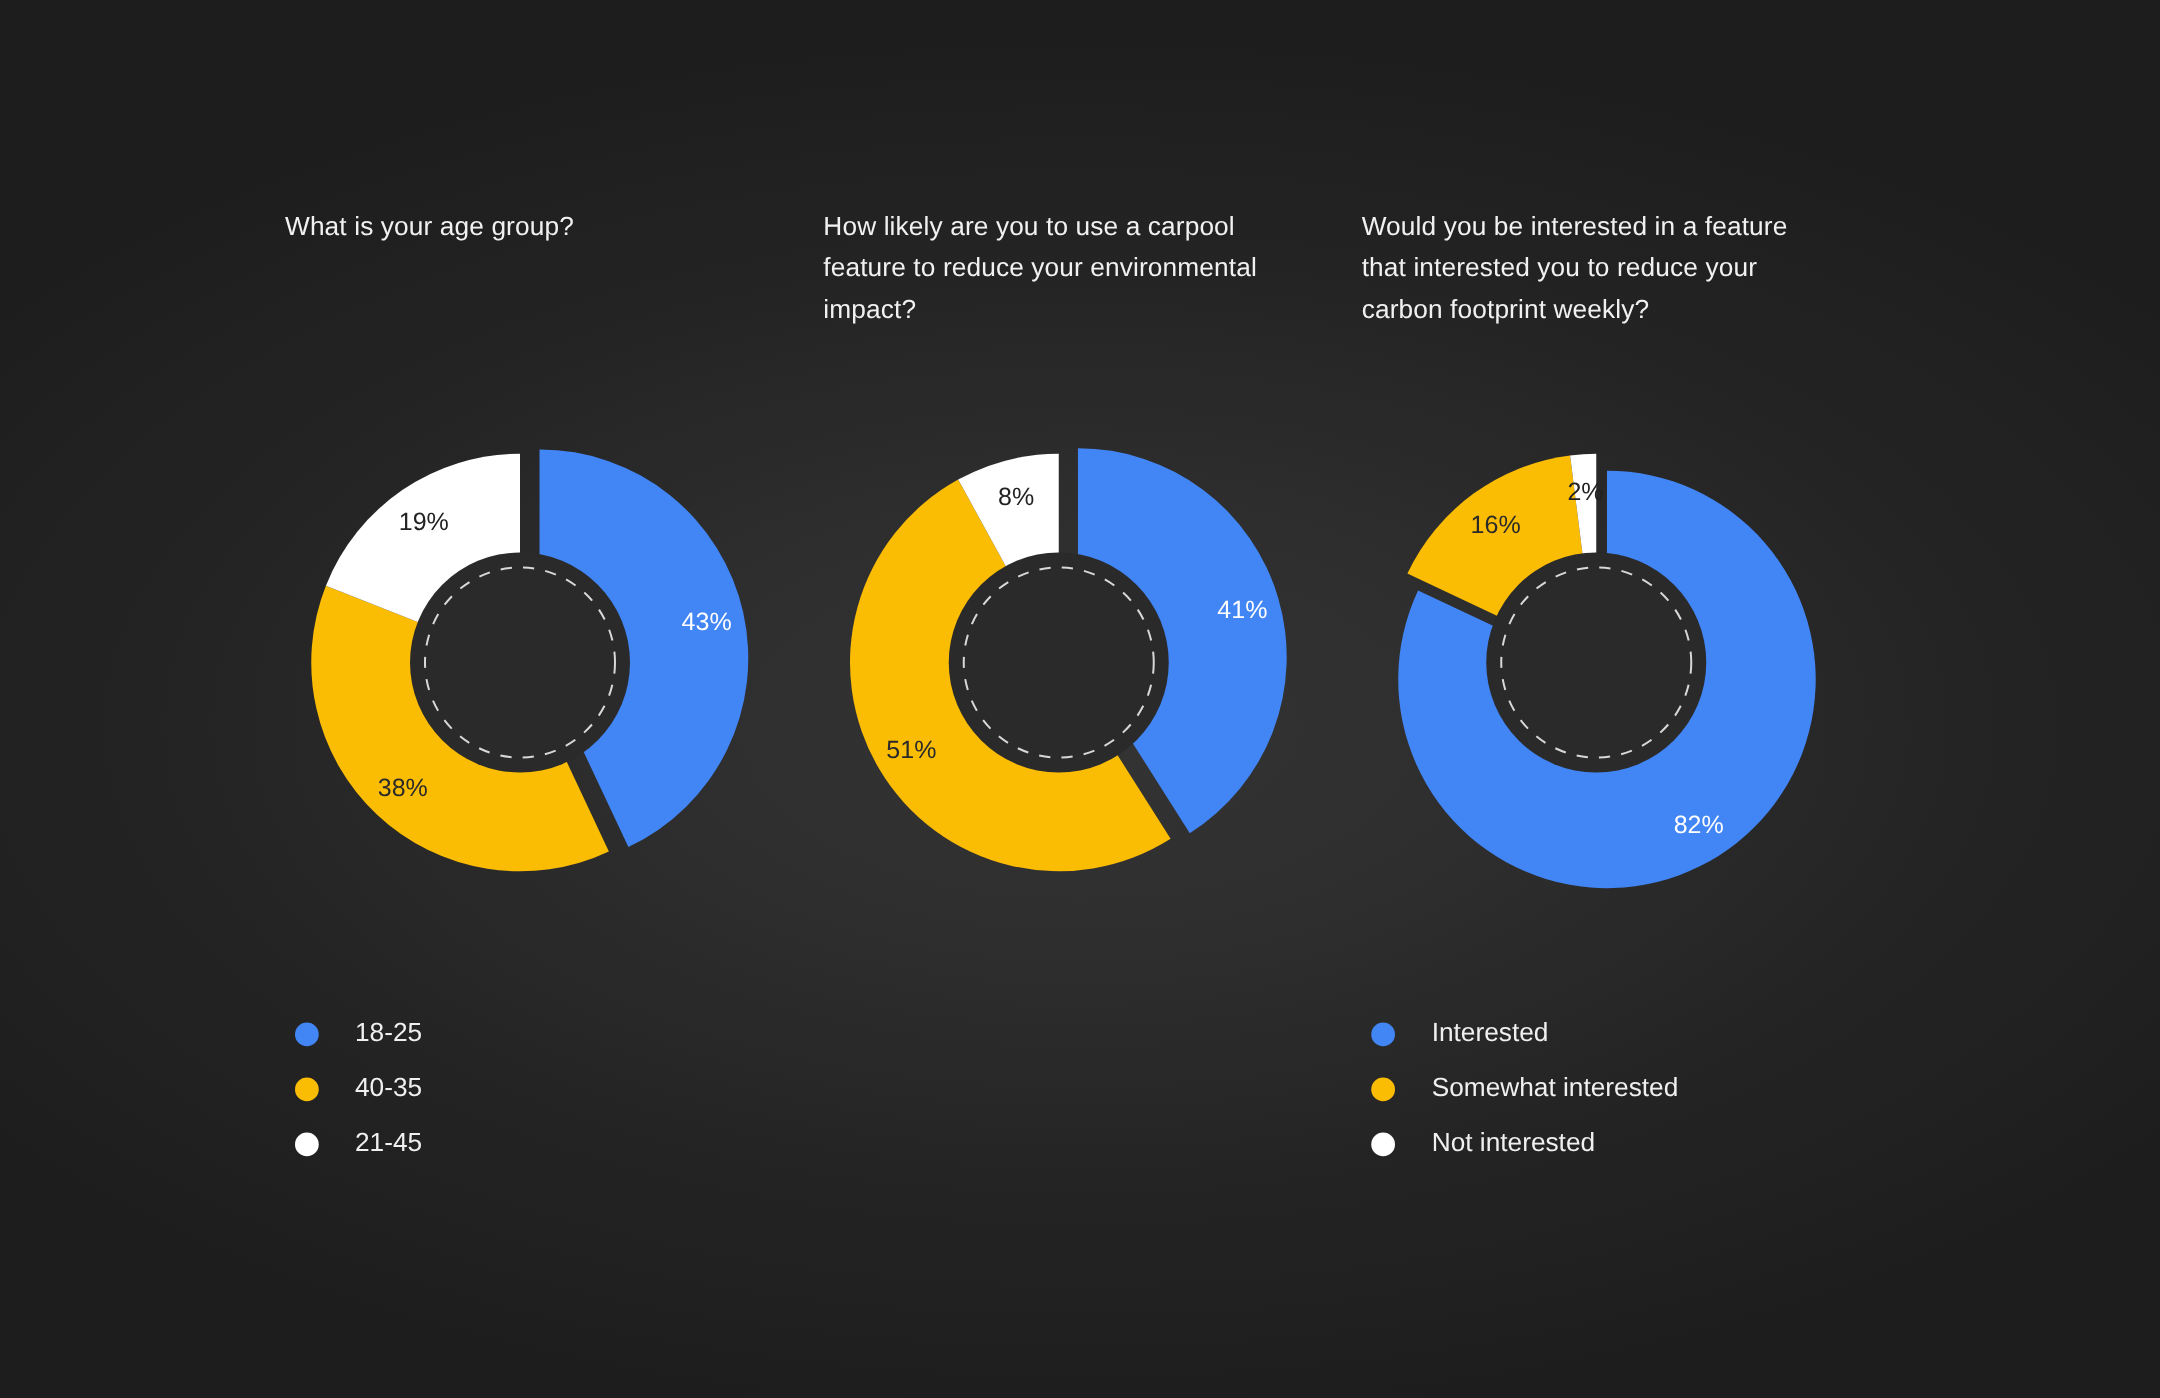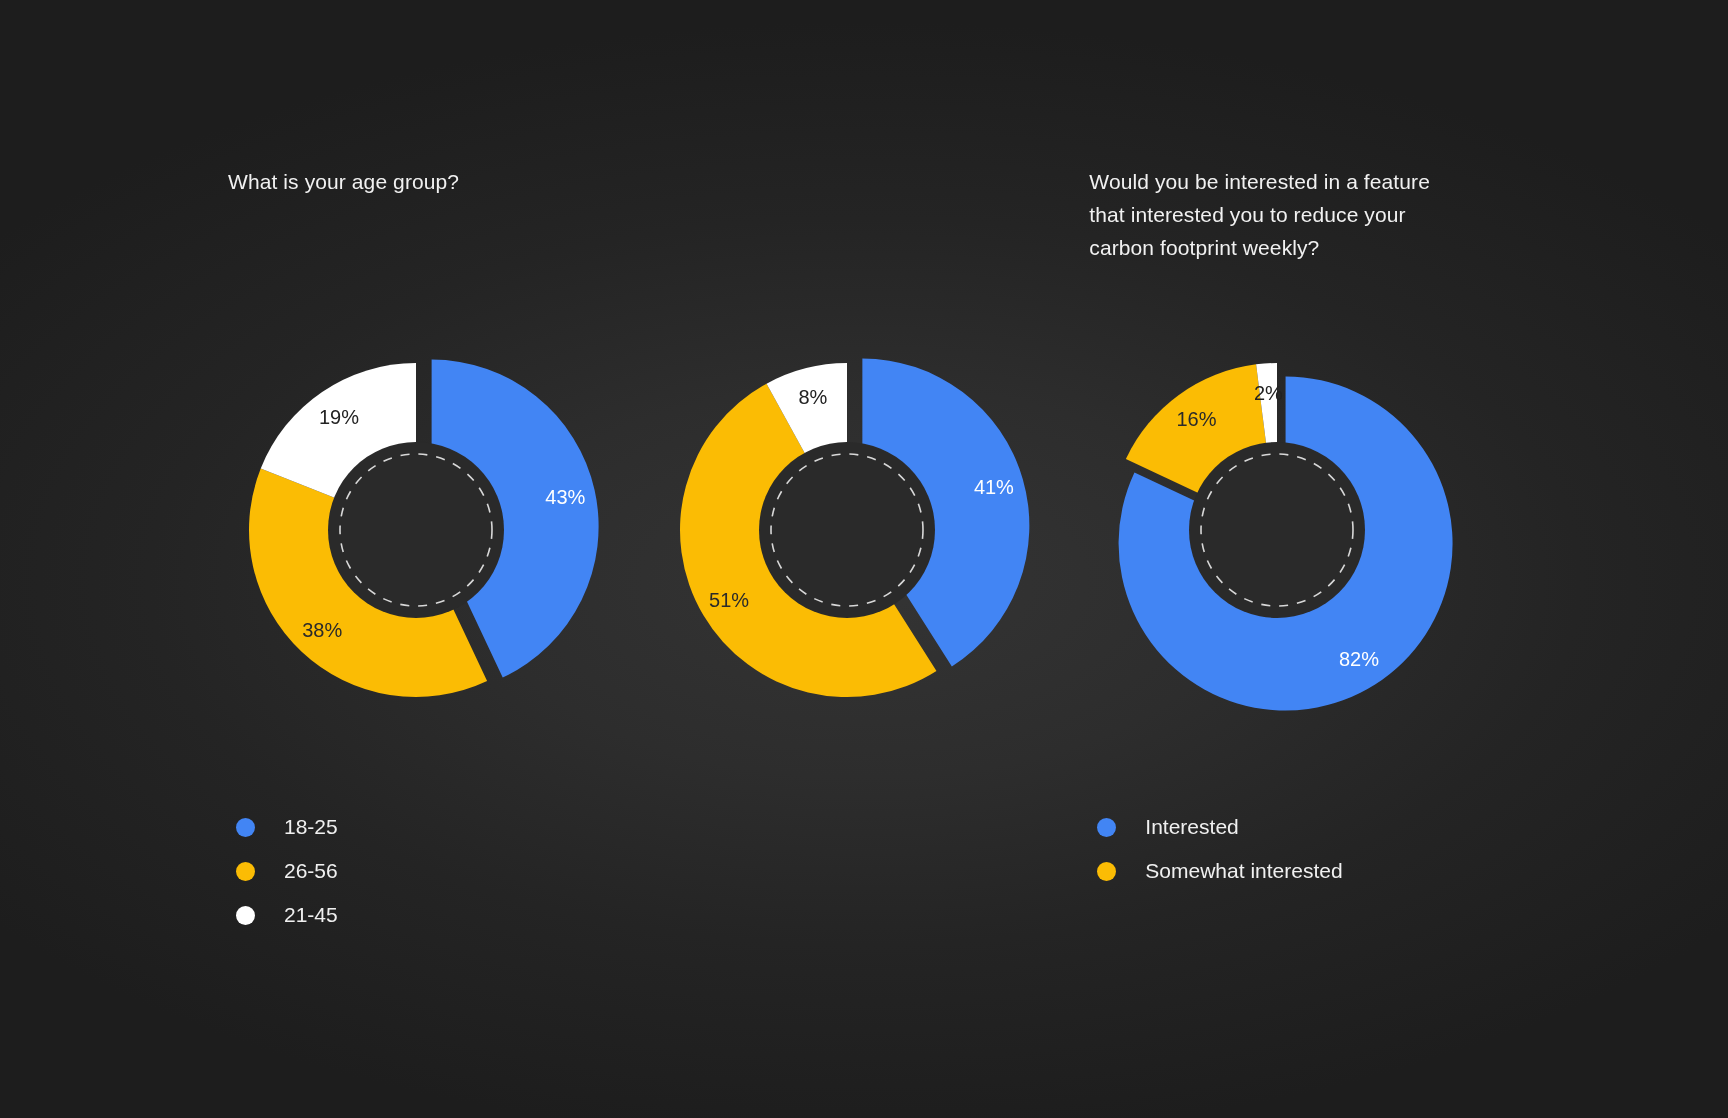--- a/index.html
+++ b/index.html
@@ -116,30 +116,31 @@
             <text x="133.00581890181513" y="103.70650293587056" text-anchor="middle" class="slice-label" fill="#222222">19%</text>
           </svg>
       </div>
       <div class="legend">
         <div class="legend-item">
           <span class="legend-swatch" style="background:#4285f4"></span>
           <span class="legend-label">18-25</span>
         </div>
         <div class="legend-item">
           <span class="legend-swatch" style="background:#fbbc04"></span>
-          <span class="legend-label">26-56</span>
+          <span class="legend-label">40-35</span>
         </div>
         <div class="legend-item">
           <span class="legend-swatch" style="background:#ffffff"></span>
           <span class="legend-label">21-45</span>
         </div>
       </div>
     </div>
 
     <div class="chart-col col2">
+      <div class="chart-title">How likely are you to use a carpool feature to reduce your environmental impact?</div>
       <div class="donut-wrap">
         <svg class="donut-svg" width="420" height="420" viewBox="0 0 420 420">
             <path d="M 225.36469897083109 205.53614230337234 L 225.36469897083109 38.536142303372344 A 167 167 0 0 1 314.84777373232356 346.5389058622088 Z" fill="#4285f4"></path>
             <path d="M 210 210 L 299.48307476149245 351.0027635588365 A 167 167 0 1 1 129.54713642501343 63.65678443267487 Z" fill="#fbbc04"></path>
             <path d="M 210 210 L 129.54713642501343 63.65678443267487 A 167 167 0 0 1 209.99999999999997 43 Z" fill="#ffffff"></path>
             <circle cx="210" cy="210" r="88" fill="#2a2a2a"></circle>
             <circle cx="210" cy="210" r="76" fill="none" stroke="#d8d8d8" stroke-width="1.6" stroke-dasharray="9 9"></circle>
             <text x="356.9057280348587" y="174.3199405981187" text-anchor="middle" class="slice-label" fill="#ffffff">41%</text>
             <text x="92.09555714099983" y="286.72849312948586" text-anchor="middle" class="slice-label" fill="#2a2a2a">51%</text>
             <text x="175.9344592561581" y="84.32347858860015" text-anchor="middle" class="slice-label" fill="#222222">8%</text>
@@ -163,17 +164,21 @@
       </div>
       <div class="legend">
         <div class="legend-item">
           <span class="legend-swatch" style="background:#4285f4"></span>
           <span class="legend-label">Interested</span>
         </div>
         <div class="legend-item">
           <span class="legend-swatch" style="background:#fbbc04"></span>
           <span class="legend-label">Somewhat interested</span>
         </div>
+        <div class="legend-item">
+          <span class="legend-swatch" style="background:#ffffff"></span>
+          <span class="legend-label">Not interested</span>
+        </div>
       </div>
     </div>
 
   </div>
 </div>
 
 </body></html>

